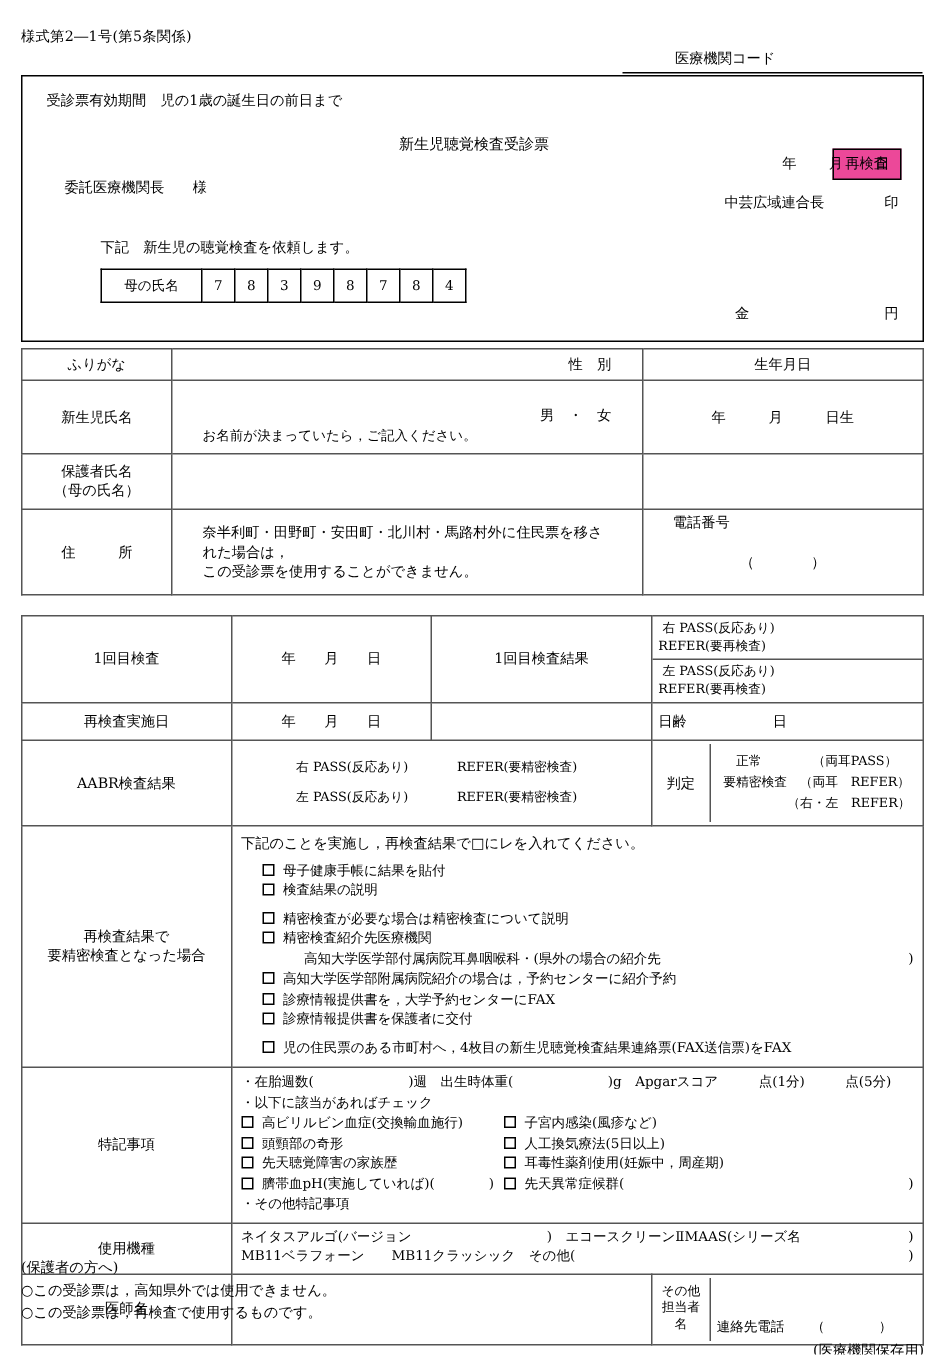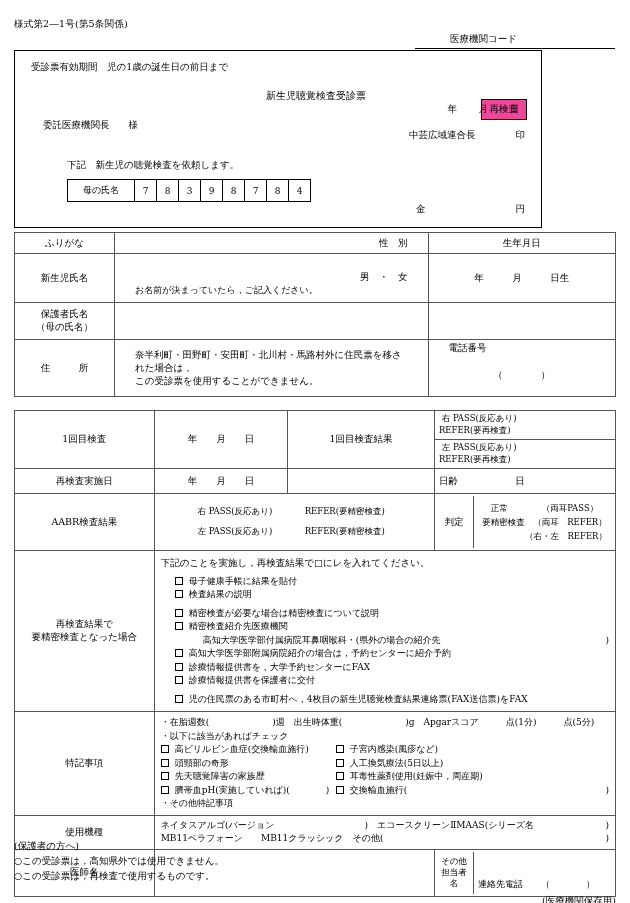--- a/index.html
+++ b/index.html
@@ -13,21 +13,21 @@
   }
   .page{position:relative;width:630px;height:903px;overflow:hidden;}
 
   
   .form-no{position:absolute;left:14px;top:18px;font-size:9.5px;letter-spacing:.2px;}
   .mi-code{position:absolute;left:415px;top:33px;width:200px;
            border-bottom:1px solid #000;font-size:9.5px;padding-bottom:2px;text-align:left;
            padding-left:35px;box-sizing:border-box;}
 
   
-  .upper{position:absolute;left:14px;top:50px;width:528px;height:178px;
+  .upper{position:absolute;left:14px;top:50px;width:602px;height:178px;
          border:1.3px solid #000;box-sizing:border-box;}
   .u-valid{position:absolute;left:16px;top:10px;font-size:9.5px;}
   .u-title{position:absolute;left:0;top:38px;width:602px;text-align:center;font-size:10px;}
   .u-recheck{position:absolute;right:14px;top:24px;border:1px solid #000;
              padding:3px 8px;font-size:9.5px;background:#ec4899;margin-top:24px;}
   .u-date1{position:absolute;right:16px;top:52px;font-size:9.5px;letter-spacing:6px;}
   .u-to{position:absolute;left:28px;top:68px;font-size:9.5px;}
   .u-chief{position:absolute;right:16px;top:78px;font-size:9.5px;}
   .u-chief .seal{display:inline-block;margin-left:40px;}
   .u-req{position:absolute;left:52px;top:108px;font-size:9.5px;}
@@ -250,21 +250,21 @@
           <div class="c1">
             <div class="cbline"><span class="chk"></span><span>高ビリルビン血症(交換輸血施行)</span></div>
             <div class="cbline"><span class="chk"></span><span>頭頸部の奇形</span></div>
             <div class="cbline"><span class="chk"></span><span>先天聴覚障害の家族歴</span></div>
             <div class="cbline"><span class="chk"></span><span>臍帯血pH(実施していれば)(　　　　)</span></div>
           </div>
           <div class="c2">
             <div class="cbline"><span class="chk"></span><span>子宮内感染(風疹など)</span></div>
             <div class="cbline"><span class="chk"></span><span>人工換気療法(5日以上)</span></div>
             <div class="cbline"><span class="chk"></span><span>耳毒性薬剤使用(妊娠中，周産期)</span></div>
-            <div class="cbline"><span class="chk"></span><span>交換輸血施行(</span><span class="inline-right">)</span></div>
+            <div class="cbline"><span class="chk"></span><span>先天異常症候群(</span><span class="inline-right">)</span></div>
           </div>
         </div>
         <div class="cbline">・その他特記事項</div>
       </td>
     </tr>
 
     <tr>
       <td class="lblcell" style="height:28px;">使用機種</td>
       <td colspan="3" style="vertical-align:middle;padding:3px 6px;">
         <div class="cbline">

